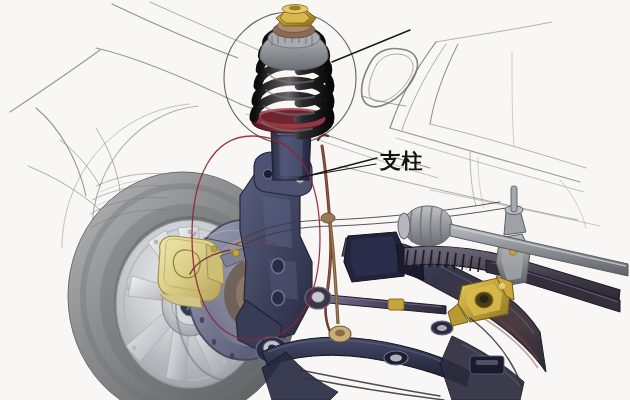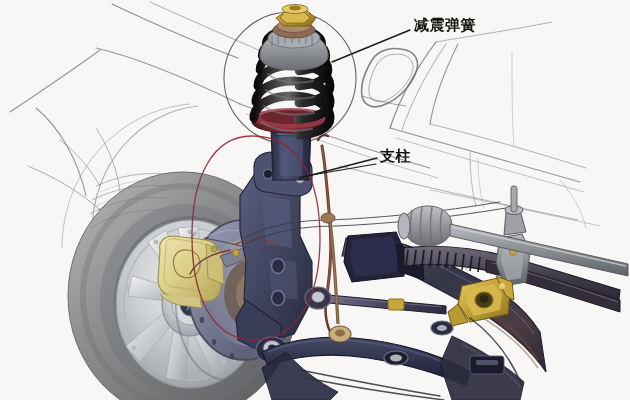--- a/index.html
+++ b/index.html
@@ -14,21 +14,21 @@
   .lbl{
     position:absolute;
     font-family:"DejaVu Sans","Liberation Sans",sans-serif;
     color:#15130f;
     font-weight:700;
     white-space:nowrap;
     letter-spacing:0.5px;
     text-shadow:0 0 1px rgba(248,247,245,0.9);
   }
   #lbl-spring{left:414px;top:16px;font-size:15px;}
-  #lbl-strut{left:380px;top:147px;font-size:15px;}
+  #lbl-strut{left:380px;top:147px;font-size:21px;}
   .wm{
     position:absolute;right:6px;bottom:4px;
     font-size:13px;color:rgba(120,118,115,0.16);
     font-family:"DejaVu Sans","Liberation Sans",sans-serif;
     letter-spacing:2px;
   }
 </style>
 </head>
 <body>
 
@@ -513,19 +513,18 @@
              C212,340 192,296 192,236 C192,178 212,136 252,136 Z" fill="none" stroke="#8e2634" stroke-width="1.3" opacity=".9"></path>
 
     <g stroke="#1a1a1a" stroke-width="1.4" fill="none" stroke-linecap="round">
       <path d="M410,30 L332,62"></path>
       <path d="M377,158 L300,178"></path>
       <path d="M306,176 L376,164" stroke-width="1.2"></path>
     </g>
 
   </svg>
 
-  <div class="lbl" id="lbl-spring">减震弹簧</div>
 
   <div class="lbl" id="lbl-strut">支柱</div>
 
   <div class="wm"></div>
 
 </div>
 
 </body></html>

